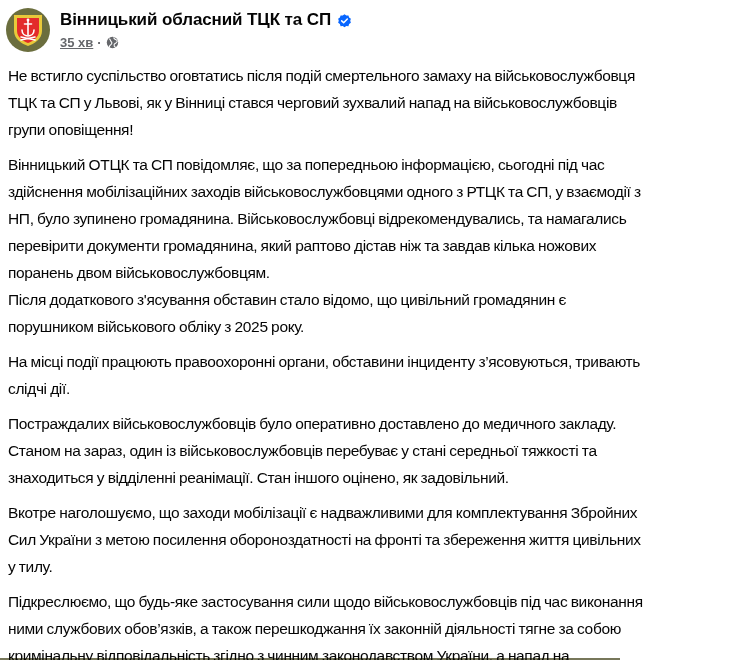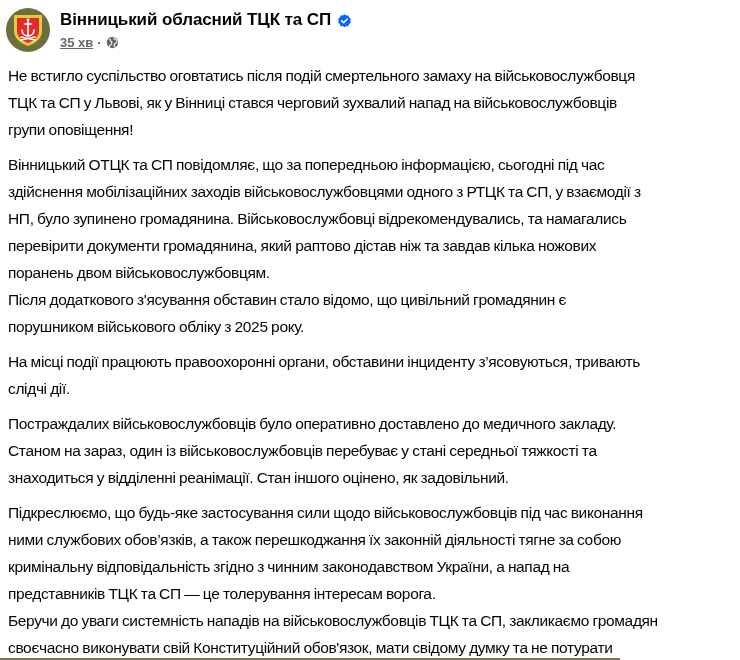--- a/index.html
+++ b/index.html
@@ -142,20 +142,23 @@
 НП, було зупинено громадянина. Військовослужбовці відрекомендувались, та намагались
 перевірити документи громадянина, який раптово дістав ніж та завдав кілька ножових
 поранень двом військовослужбовцям.
 Після додаткового з'ясування обставин стало відомо, що цивільний громадянин є
 порушником військового обліку з 2025 року.</p>
     <p class="para">На місці події працюють правоохоронні органи, обставини інциденту з’ясовуються, тривають
 слідчі дії.</p>
     <p class="para">Постраждалих військовослужбовців було оперативно доставлено до медичного закладу.
 Станом на зараз, один  із військовослужбовців  перебуває у стані середньої тяжкості та
 знаходиться у відділенні реанімації.  Стан іншого оцінено, як задовільний.</p>
+    <p class="para">Вкотре наголошуємо, що заходи мобілізації  є надважливими для комплектування Збройних
+Сил України  з метою посилення обороноздатності на фронті та збереження життя цивільних
+у тилу.</p>
     <p class="para tight">Підкреслюємо, що будь-яке застосування сили щодо військовослужбовців під час виконання
 ними службових обов’язків, а також перешкоджання їх законній діяльності тягне за собою
 кримінальну відповідальність згідно з чинним законодавством України, а напад на
 представників ТЦК та СП — це толерування інтересам ворога.
 Беручи до уваги системність нападів на військовослужбовців ТЦК та СП, закликаємо громадян
 своєчасно  виконувати свій Конституційний обов'язок,  мати свідому думку та не потурати
 країні-агресору поки лінія фронту не перетнула вашу вулицю.</p>
   </div>
 
 </div>

